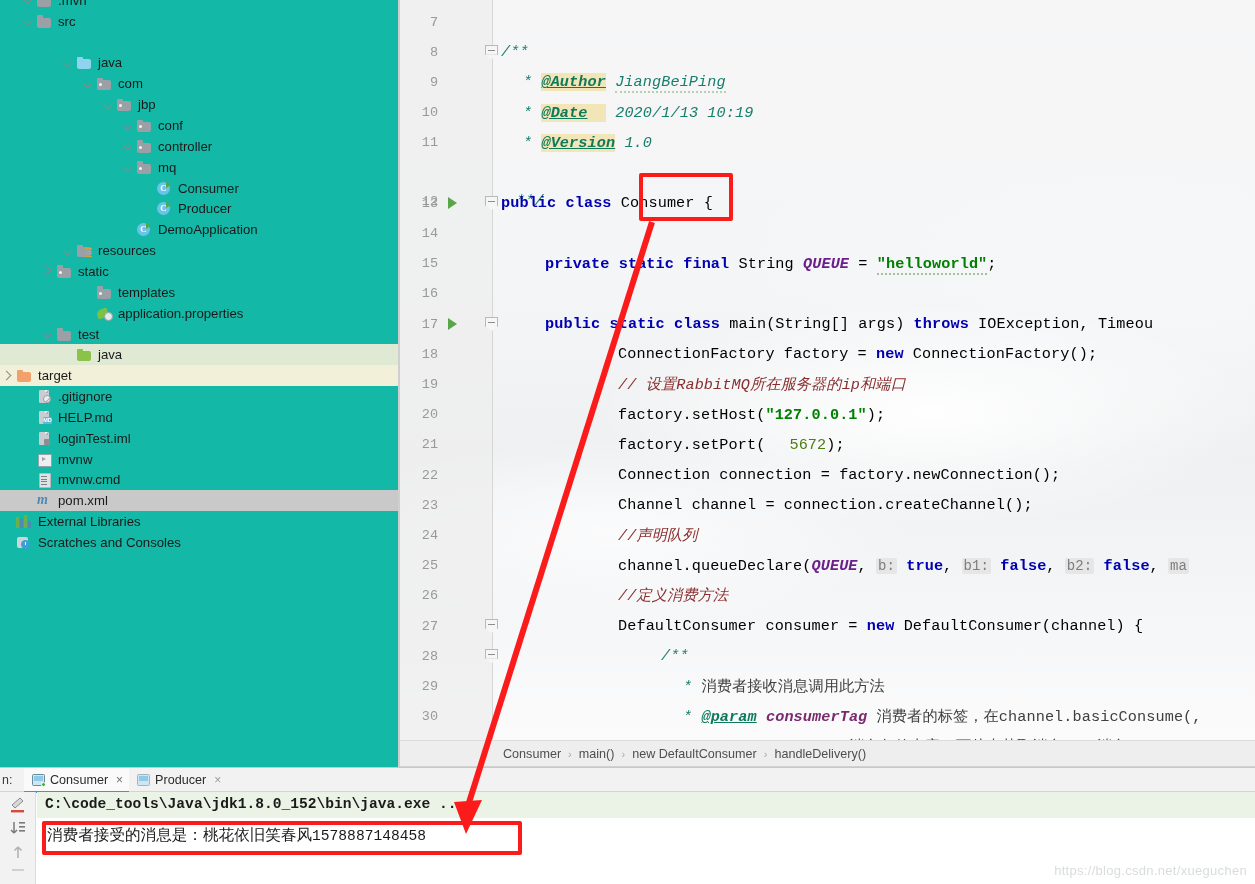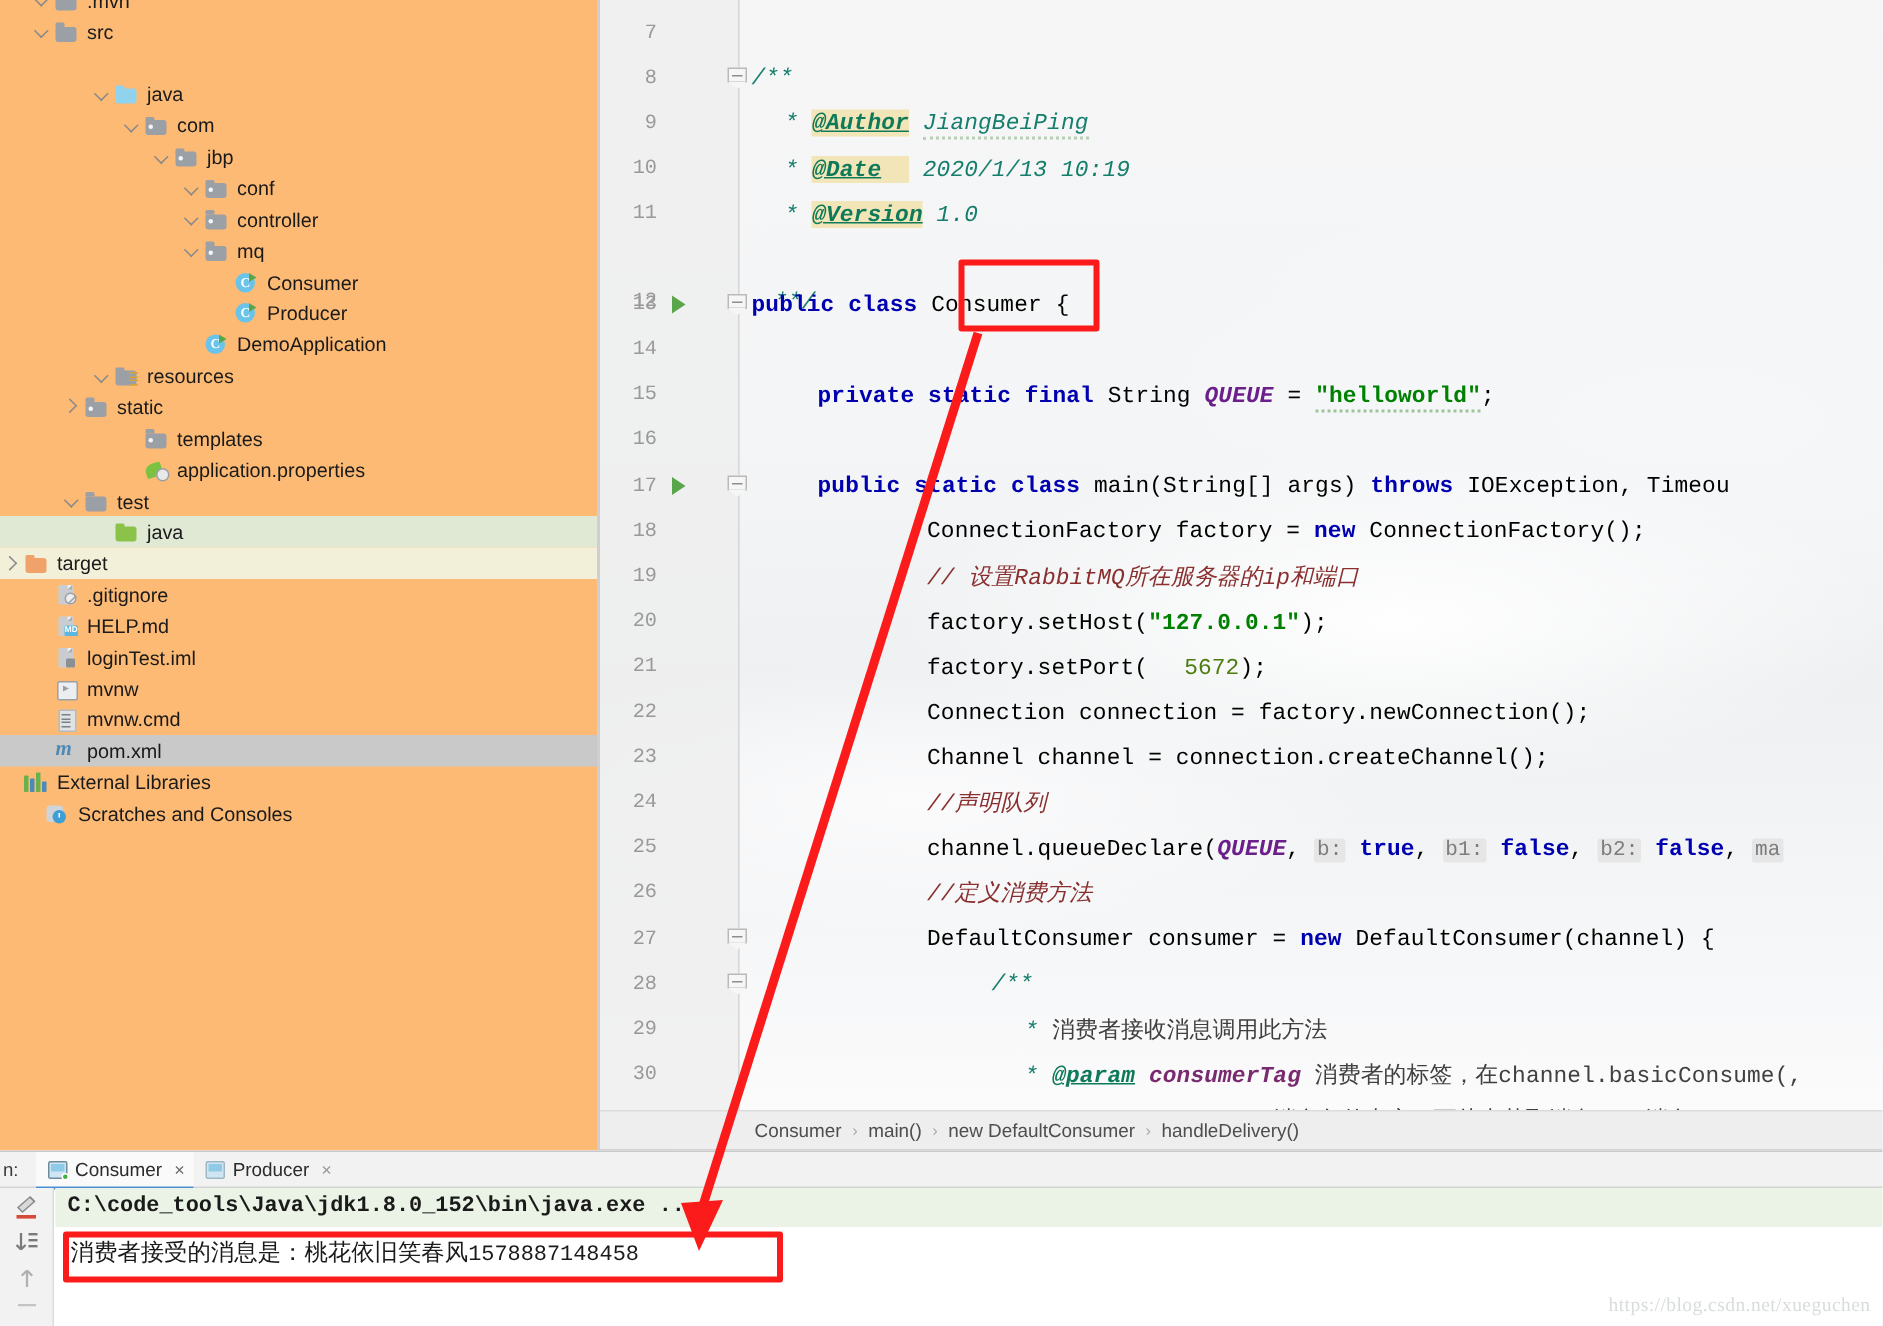--- a/index.html
+++ b/index.html
@@ -8,21 +8,21 @@
     overflow: hidden;
     font-family: "Liberation Sans", sans-serif;
     background: #f2f2f2;
   }
   #app { position: relative; width: 1255px; height: 884px; overflow: hidden; }
 
   
   #sidebar {
     position: absolute; left: 0; top: 0;
     width: 448px; height: 767px;
-    background: #fdba74;
+    background: #14b8a6;
     overflow: hidden;
   }
   .tree-row {
     position: relative;
     height: 20.85px;
     display: flex; align-items: center;
     white-space: nowrap;
     font-size: 13.2px;
     color: #1a1a1a;
   }
@@ -308,21 +308,21 @@
   
   .redbox {
     position:absolute; border:4px solid #fb1b1b; border-radius:2px;
     pointer-events:none;
   }
   #red-arrow { position:absolute; left:0; top:0; width:1255px; height:884px; pointer-events:none; }
 
   #watermark {
     position:absolute; right:8px; bottom:6px;
     font-size:13px; color:#d9dcdd; letter-spacing:0.3px;
-    font-family:Liberation Serif, serif;
+    font-family:Liberation Sans, sans-serif;
   }
   
   #vdiv {
     position:absolute; left:398px; top:0; width:2px; height:767px; background:#cfcfcf;
   }
 </style>
 </head>
 <body>
 
 <div id="app">
@@ -487,21 +487,21 @@
       <div class="tree-row " style="top: 511.25px; position: absolute; left: 0px; right: 0px; padding-left: 2px;">
         <div class="twisty "></div>
         <div class="ic extlib">
           <div class="b" style="background: rgb(106, 176, 76); height: 11px; left: 0px;"></div>
           <div class="b" style="background: rgb(78, 138, 181); height: 9px; left: 4px;"></div>
           <div class="b" style="background: rgb(106, 176, 76); height: 13px; left: 8px;"></div>
           <div class="b" style="background: rgb(78, 138, 181); height: 7px; left: 12px;"></div>
         </div>
         <span class="tree-label">External Libraries</span>
       </div>
-      <div class="tree-row " style="top: 532.1px; position: absolute; left: 0px; right: 0px; padding-left: 16px;">
+      <div class="tree-row " style="top: 532.1px; position: absolute; left: 0px; right: 0px; padding-left: 2px;">
         <div class="twisty "></div>
         <div class="ic scratch">
           <div class="hand"></div>
         </div>
         <span class="tree-label">Scratches and Consoles</span>
       </div>
     </div>
   <div id="vdiv"></div>
 
   <div id="editor">

